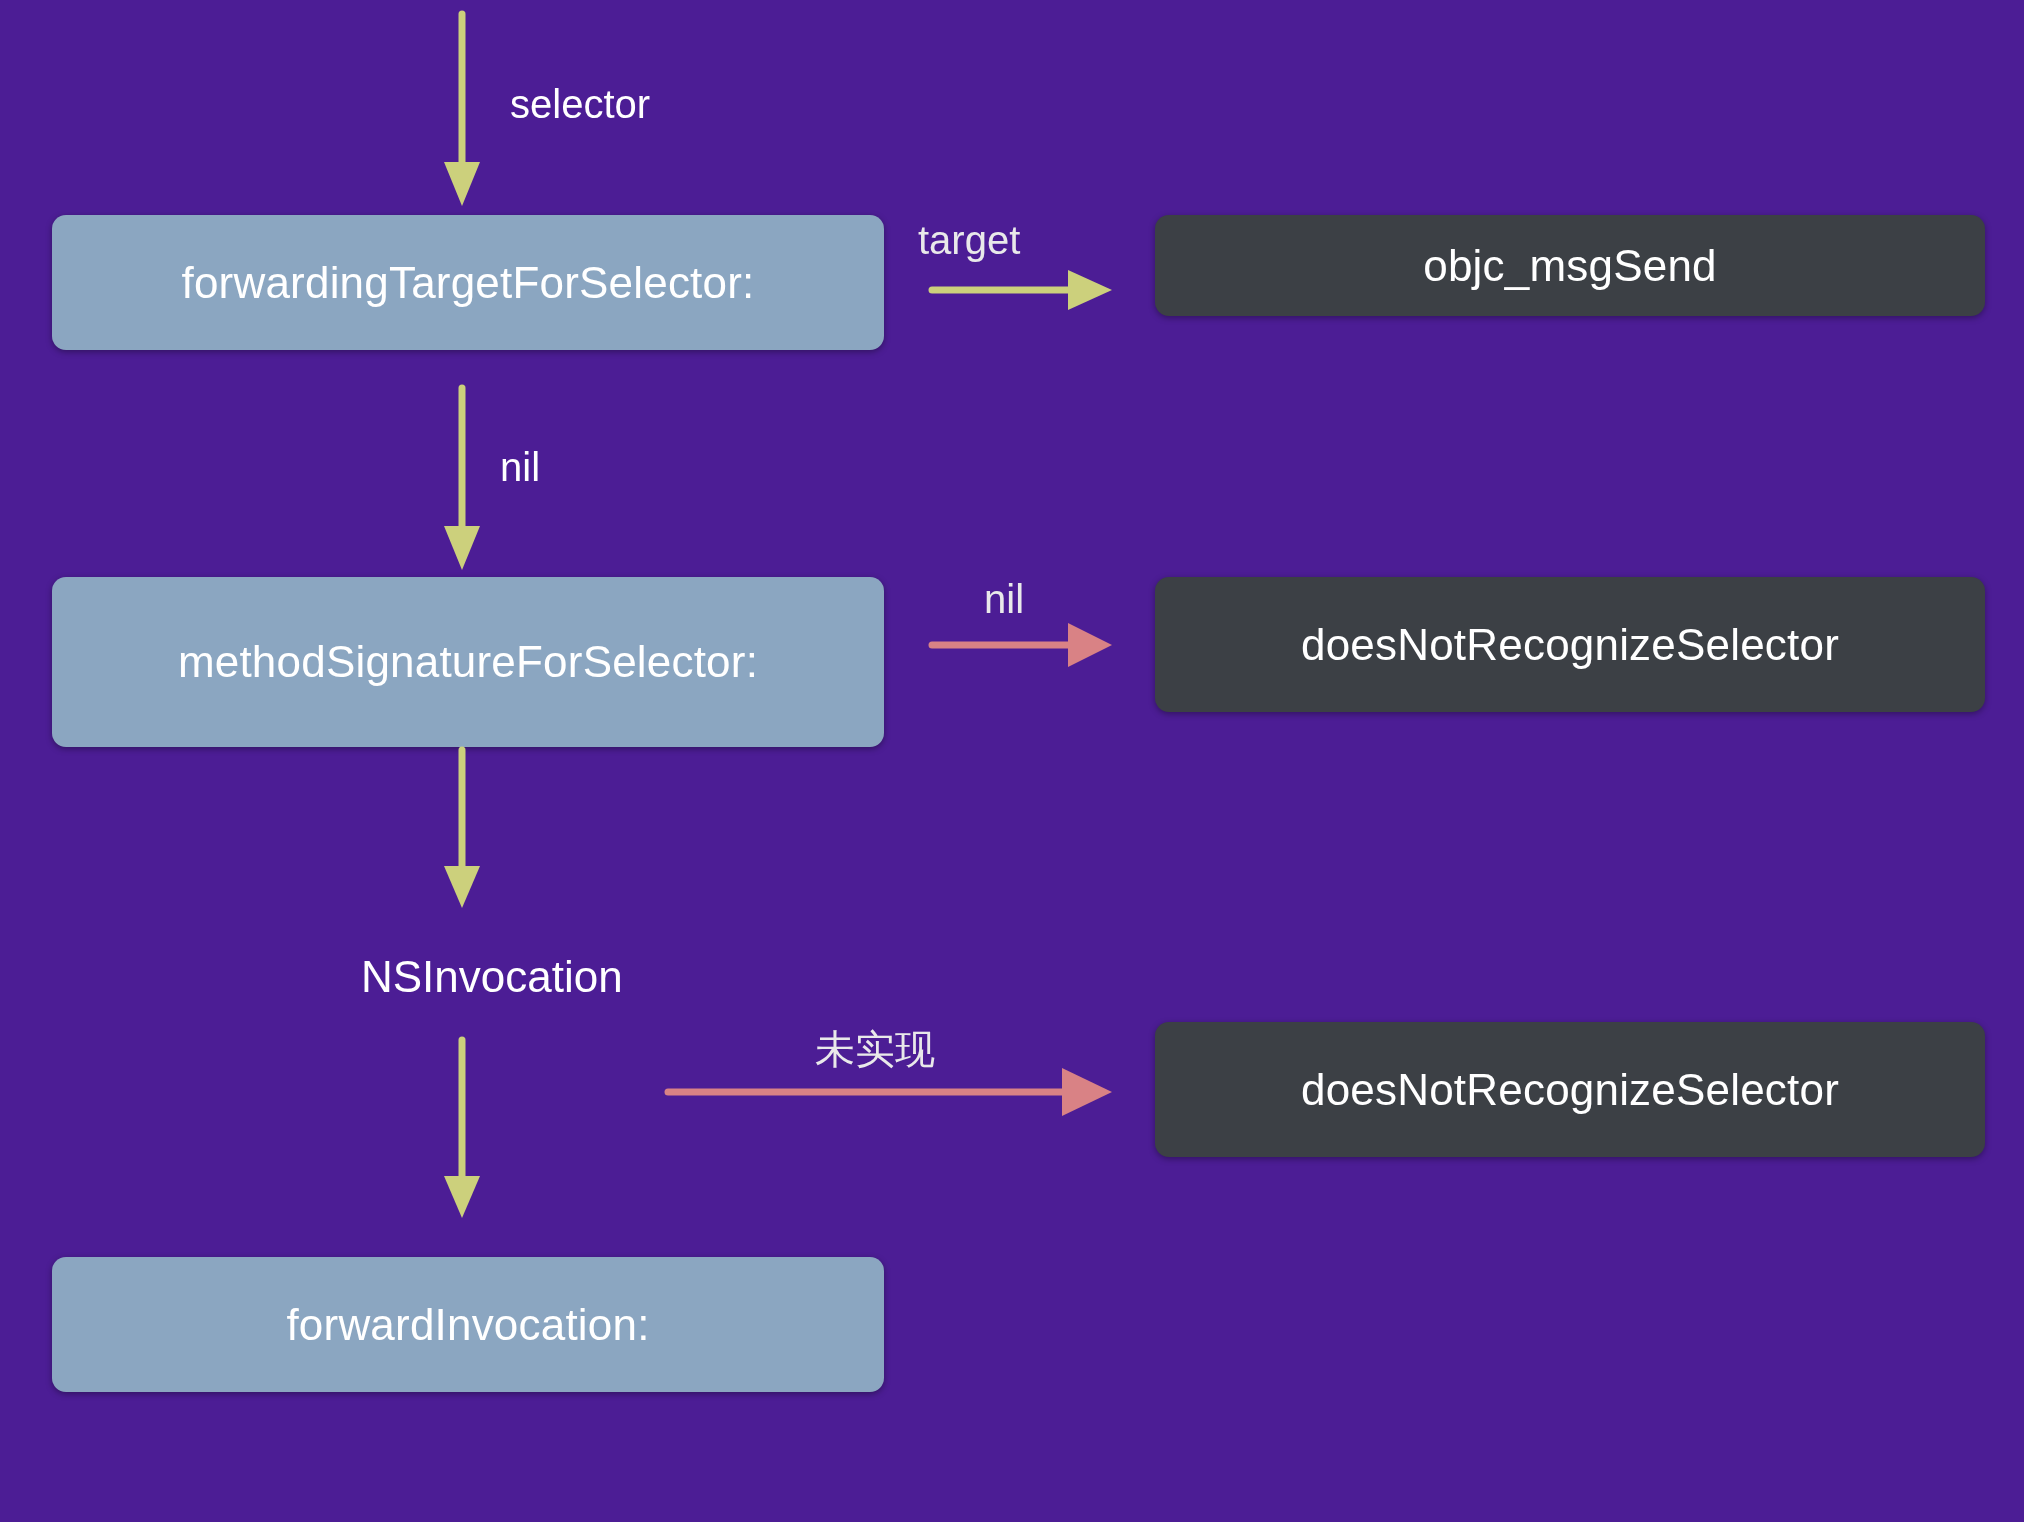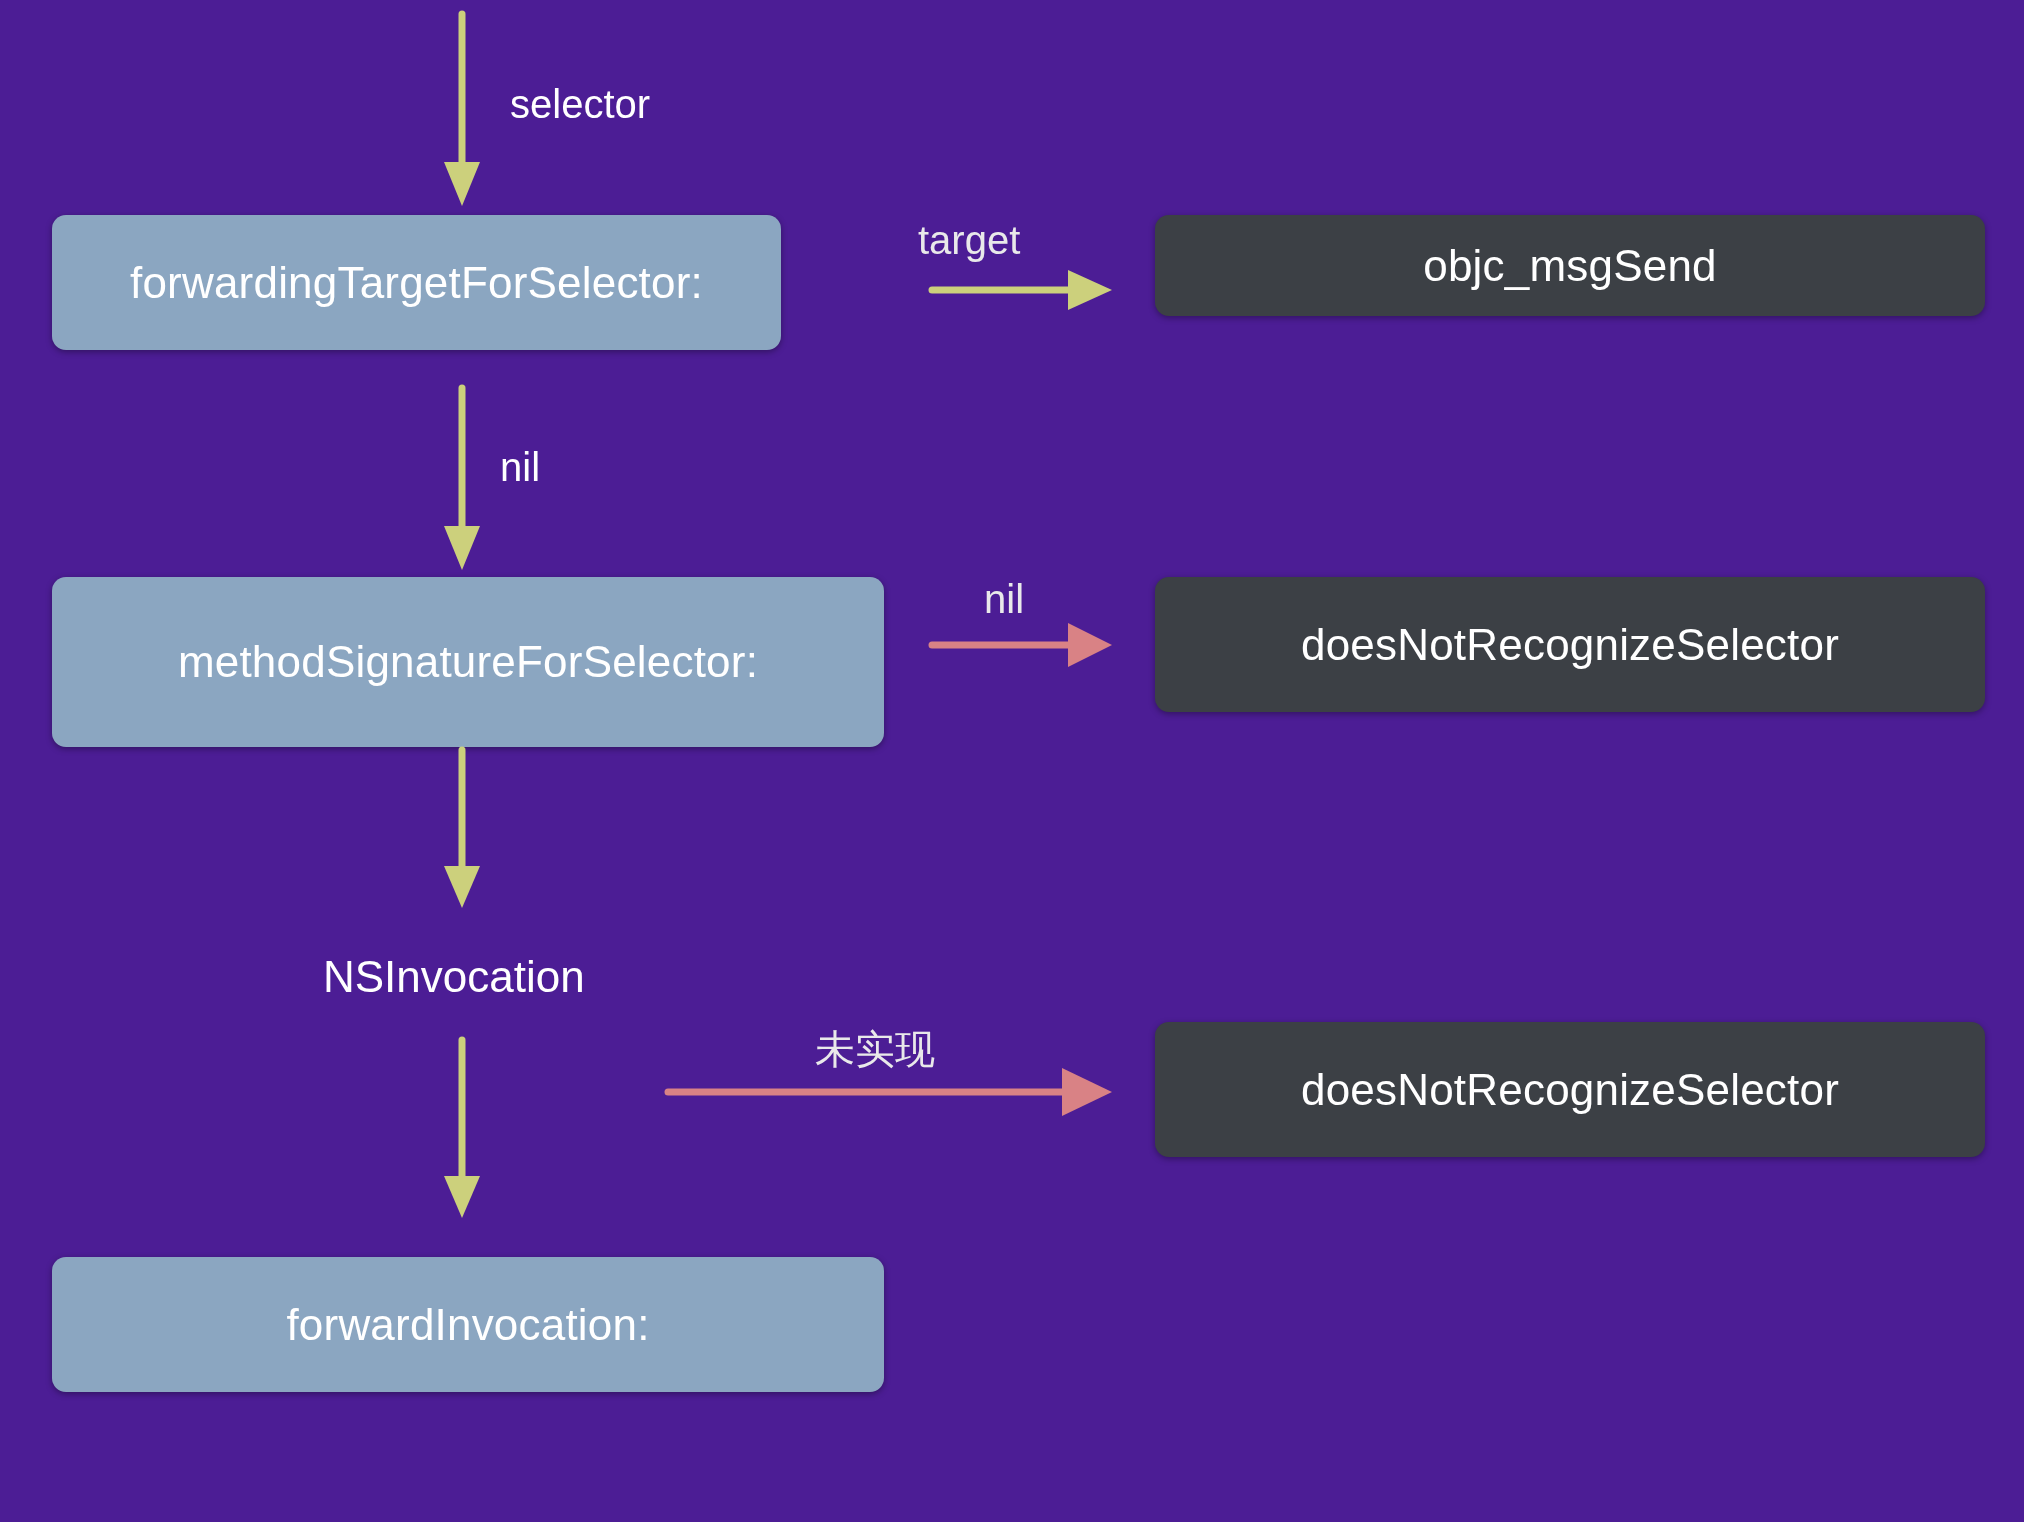--- a/index.html
+++ b/index.html
@@ -48,20 +48,21 @@
   .edge-label.bright {
     color: #ffffff;
   }
 
   
   .text-node {
     position: absolute;
     color: #ffffff;
     font-size: 44px;
     white-space: nowrap;
+    margin-left: 38px;
   }
 
   
   .arrow {
     position: absolute;
     overflow: visible;
   }
   .arrow svg { display: block; overflow: visible; }
 </style>
 </head>
@@ -70,21 +71,21 @@
 <div id="canvas">
 
   <div class="arrow" style="left:432px; top:14px; width:60px; height:190px;">
     <svg width="60" height="190" viewBox="0 0 60 190">
       <path d="M30 0 L30 150" stroke="#ccd07c" stroke-width="7" fill="none" stroke-linecap="round"></path>
       <path d="M12 148 L48 148 L30 192 Z" fill="#ccd07c"></path>
     </svg>
   </div>
   <div class="edge-label bright" style="left:510px; top:82px;">selector</div>
 
-  <div class="node blue" style="left:52px; top:215px; width:729px; height:135px;">
+  <div class="node blue" style="left:52px; top:215px; width:832px; height:135px;">
     <span>forwardingTargetForSelector:</span>
   </div>
 
   <div class="arrow" style="left:932px; top:260px; width:180px; height:60px;">
     <svg width="180" height="60" viewBox="0 0 180 60">
       <path d="M0 30 L138 30" stroke="#ccd07c" stroke-width="7" fill="none" stroke-linecap="round"></path>
       <path d="M136 10 L136 50 L180 30 Z" fill="#ccd07c"></path>
     </svg>
   </div>
   <div class="edge-label" style="left:918px; top:218px;">target</div>

